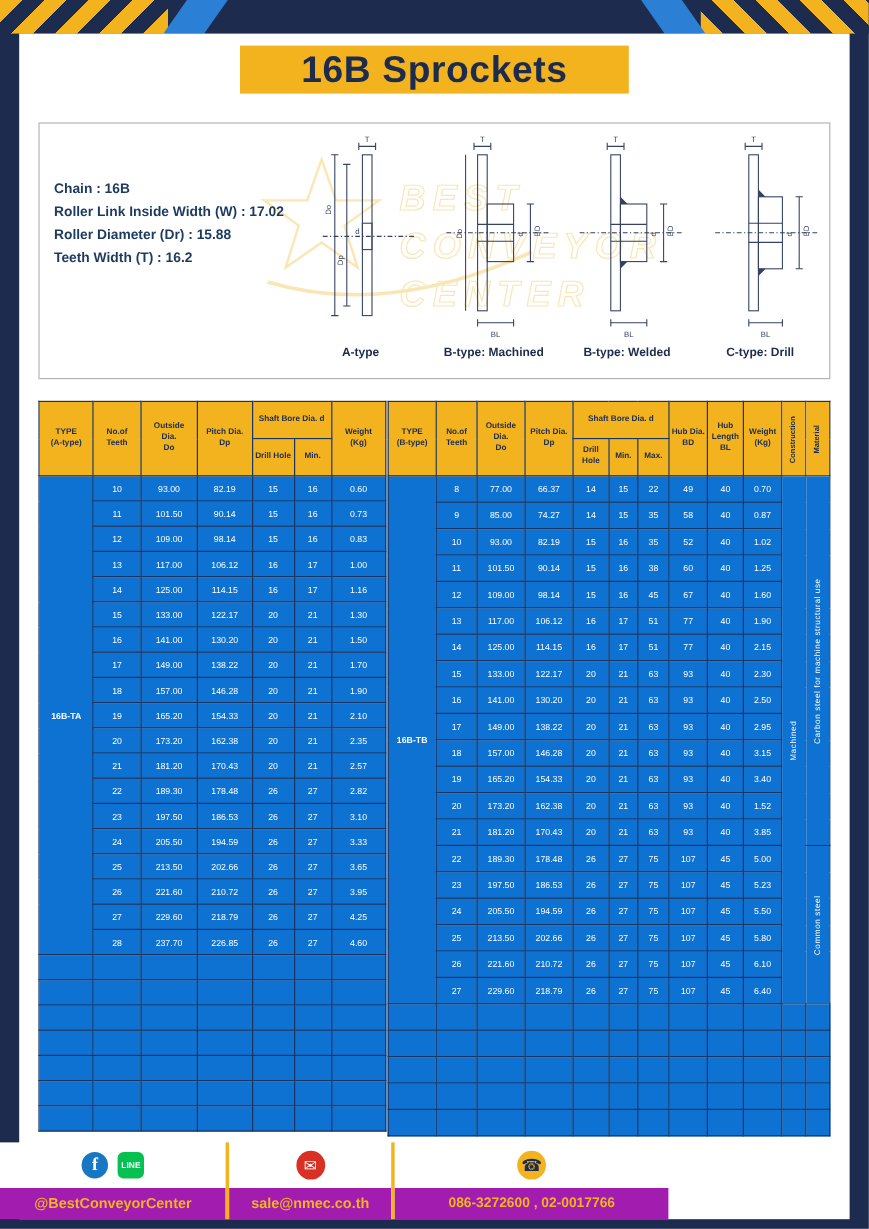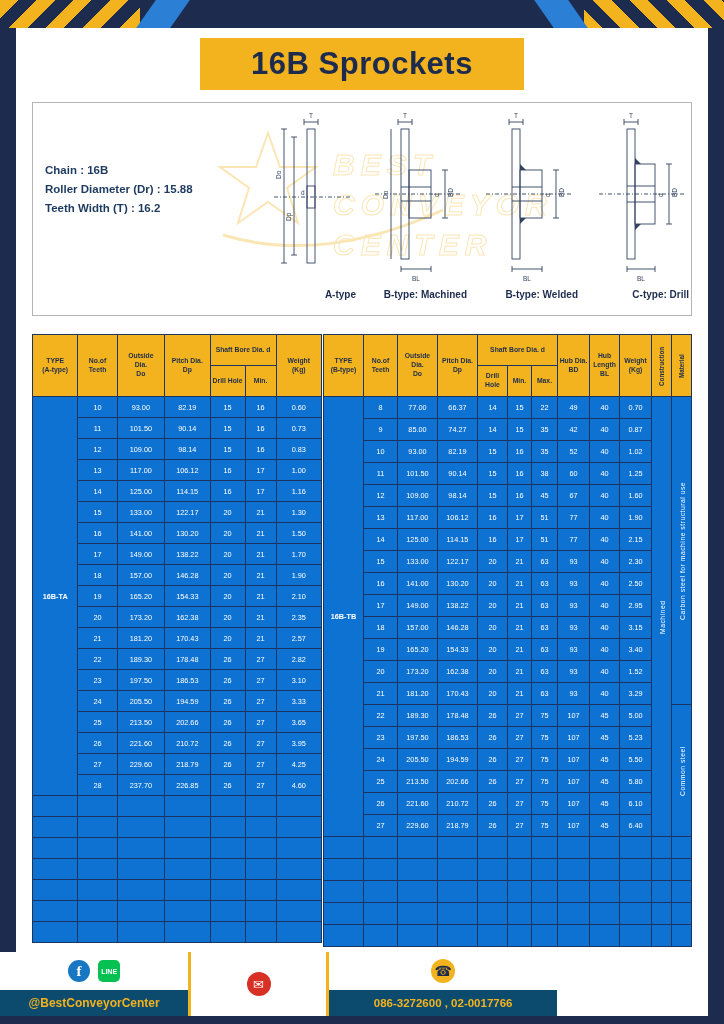--- a/index.html
+++ b/index.html
@@ -11,31 +11,31 @@
   .top-strip{position:absolute;top:0;left:0;width:724px;height:28px;background:#1d2c4e;}
   .hazard{position:absolute;top:0;height:28px;width:140px;}
   .hazard.left{left:0;background:repeating-linear-gradient(135deg,#f2b31e 0 13px,#1d2c4e 13px 26px);}
   .hazard.right{right:0;background:repeating-linear-gradient(45deg,#f2b31e 0 13px,#1d2c4e 13px 26px);}
   .accent{position:absolute;top:0;width:34px;height:28px;background:#2b7fd4;}
   .accent.left{left:146px;transform:skewX(-35deg);}
   .accent.right{right:146px;transform:skewX(35deg);}
   
   .page{position:absolute;left:16px;right:16px;top:28px;bottom:8px;background:#ffffff;}
   
-  .banner{position:absolute;left:184px;top:10px;width:324px;height:52px;background:#f2b31e;
+  .banner{position:absolute;left:184px;top:10px;width:324px;height:40px;background:#f2b31e;
     display:flex;align-items:center;justify-content:center;}
   .banner h1{margin:0;font-size:31px;color:#1d2c4e;font-weight:bold;letter-spacing:.5px;}
   
   .spec-panel{position:absolute;left:16px;top:74px;width:658px;height:212px;background:#fff;
     border:1px solid #b5b5b5;overflow:hidden;}
-  .spec-lines{position:absolute;left:12px;top:58px;z-index:3;}
+  .spec-lines{position:absolute;left:12px;top:46px;z-index:3;}
   .spec-line{font-size:11.5px;font-weight:bold;color:#1d3a5f;line-height:19px;white-space:nowrap;}
   .watermark{position:absolute;left:180px;top:12px;width:360px;height:185px;opacity:.33;z-index:1;font-style:italic;}
   .diagrams{position:absolute;left:212px;top:6px;right:2px;height:200px;display:flex;z-index:2;}
-  .diagram{width:111px;display:flex;flex-direction:column;align-items:flex-end;}
+  .diagram{width:111px;display:flex;flex-direction:column;align-items:center;}
   .diagram svg{flex:0 0 auto;}
   .caption{font-size:10px;font-weight:bold;color:#1d2c4e;margin-top:2px;white-space:nowrap;}
   .dg{stroke:#32425f;stroke-width:.9;fill:none;}
   .dgt{font-size:6.5px;fill:#32425f;font-family:"Liberation Sans",sans-serif;}
   .dash{stroke-dasharray:4 2 1 2;}
   
   .tables{position:absolute;left:16px;right:16px;top:306px;height:622px;}
   table.tbl{border-collapse:collapse;table-layout:fixed;position:absolute;top:0;}
   #tableA{left:0;width:290px;}
   #tableB{right:0;width:368px;}
@@ -48,21 +48,21 @@
   .type-cell{font-weight:bold;font-size:8.5px;}
   th.vert{writing-mode:vertical-rl;transform:rotate(180deg);font-size:6.3px;white-space:nowrap;padding:0;}
   td.vert-cell{writing-mode:vertical-rl;transform:rotate(180deg);font-size:6.8px;
     white-space:nowrap;letter-spacing:.5px;}
   
   .footer{position:absolute;left:-16px;right:-16px;bottom:0;height:64px;display:grid;
     grid-template-columns:26% 19% 32% 23%;}
   .fcol{display:flex;flex-direction:column;}
   .fcol + .fcol{border-left:3px solid #f2b31e;}
   .ficons{flex:1;background:#ffffff;display:flex;align-items:center;justify-content:center;gap:8px;}
-  .flabel{height:26px;background:#0c4a6e;color:#f2b31e;font-weight:bold;font-size:12px;
+  .flabel{height:26px;background:#a21caf;color:#f2b31e;font-weight:bold;font-size:12px;
     display:flex;align-items:center;justify-content:center;white-space:nowrap;}
   .fb-icon{width:22px;height:22px;border-radius:50%;background:#1877c2;color:#fff;
     font-weight:bold;font-size:15px;display:flex;align-items:center;justify-content:center;font-family:"Liberation Serif",serif;}
   .line-icon{width:22px;height:22px;border-radius:5px;background:#06c152;color:#fff;
     font-weight:bold;font-size:7px;display:flex;align-items:center;justify-content:center;}
   .mail-icon{width:24px;height:24px;border-radius:50%;background:#d93025;color:#fff;
     font-size:13px;display:flex;align-items:center;justify-content:center;}
   .phone-icon{width:24px;height:24px;border-radius:50%;background:#f2b31e;color:#1d2c4e;
     font-size:14px;display:flex;align-items:center;justify-content:center;}
 </style>
@@ -89,20 +89,21 @@
         <polygon points="55,18 67,52 103,52 74,73 85,108 55,87 25,108 36,73 7,52 43,52" fill="none" stroke="#f2b31e" stroke-width="2"></polygon>
         <path d="M10 120 Q 110 150 230 95" fill="none" stroke="#f2b31e" stroke-width="3"></path>
         <text x="120" y="60" font-size="30" font-weight="bold" letter-spacing="6" fill="none" stroke="#f2b31e" stroke-width="1">BEST</text>
         <text x="120" y="100" font-size="30" font-weight="bold" letter-spacing="6" fill="none" stroke="#f2b31e" stroke-width="1">CONVEYOR</text>
         <text x="120" y="140" font-size="30" font-weight="bold" letter-spacing="6" fill="none" stroke="#f2b31e" stroke-width="1">CENTER</text>
       </svg>
     </div>
 
     <div class="spec-lines">
       <div class="spec-line">Chain : 16B</div>
+      <div class="spec-line">Roller Link Inside Width (W) : 17.02</div>
       <div class="spec-line">Roller Diameter (Dr) : 15.88</div>
       <div class="spec-line">Teeth Width (T) : 16.2</div>
     </div>
 
     <div class="diagrams">
 
       <div class="diagram">
         <svg width="100" height="178" viewBox="0 0 100 178">
           <text class="dgt" x="55" y="9" text-anchor="middle">T</text>
           <line class="dg" x1="48" y1="13" x2="62" y2="13"></line>
@@ -515,21 +516,21 @@
             <td class="vert-cell" rowspan="20">Machined</td>
             <td class="vert-cell" rowspan="14">Carbon steel for machine structural use</td>
           </tr>
           <tr>
             <td>9</td>
             <td>85.00</td>
             <td>74.27</td>
             <td>14</td>
             <td>15</td>
             <td>35</td>
-            <td>42</td>
+            <td>58</td>
             <td>40</td>
             <td>0.87</td>
           </tr>
           <tr>
             <td>10</td>
             <td>93.00</td>
             <td>82.19</td>
             <td>15</td>
             <td>16</td>
             <td>35</td>
@@ -649,21 +650,21 @@
           </tr>
           <tr>
             <td>21</td>
             <td>181.20</td>
             <td>170.43</td>
             <td>20</td>
             <td>21</td>
             <td>63</td>
             <td>93</td>
             <td>40</td>
-            <td>3.29</td>
+            <td>3.85</td>
           </tr>
           <tr>
             <td>22</td>
             <td>189.30</td>
             <td>178.48</td>
             <td>26</td>
             <td>27</td>
             <td>75</td>
             <td>107</td>
             <td>45</td>
@@ -805,20 +806,21 @@
       <div class="ficons">
         <span class="fb-icon">f</span>
         <span class="line-icon">LINE</span>
       </div>
       <div class="flabel">@BestConveyorCenter</div>
     </div>
     <div class="fcol">
       <div class="ficons">
         <span class="mail-icon">✉</span>
       </div>
+      <div class="flabel">sale@nmec.co.th</div>
     </div>
     <div class="fcol">
       <div class="ficons">
         <span class="phone-icon">☎</span>
       </div>
       <div class="flabel" style="font-size:11.5px">086-3272600 , 02-0017766</div>
     </div>
   </div>
 
 </div>

